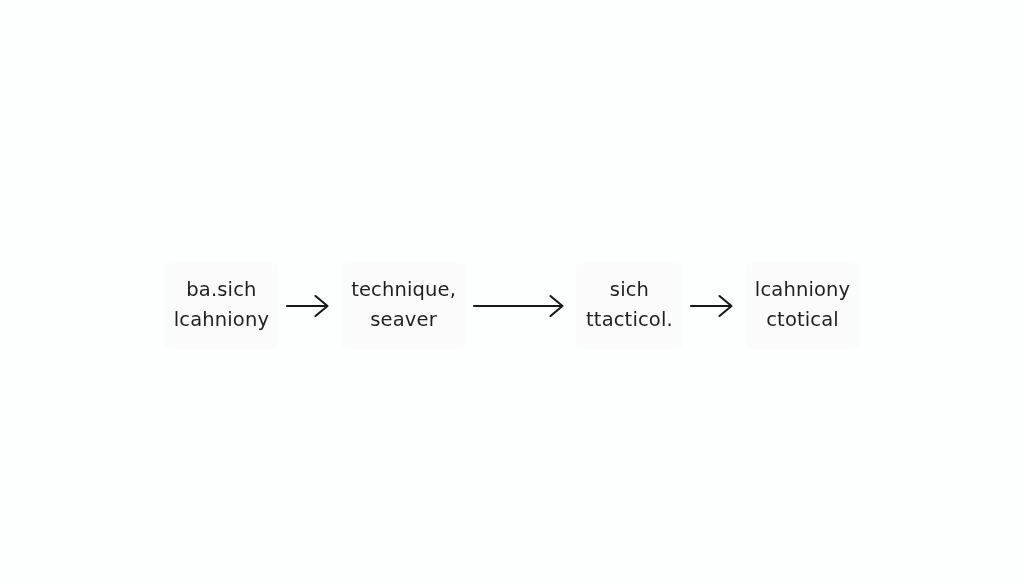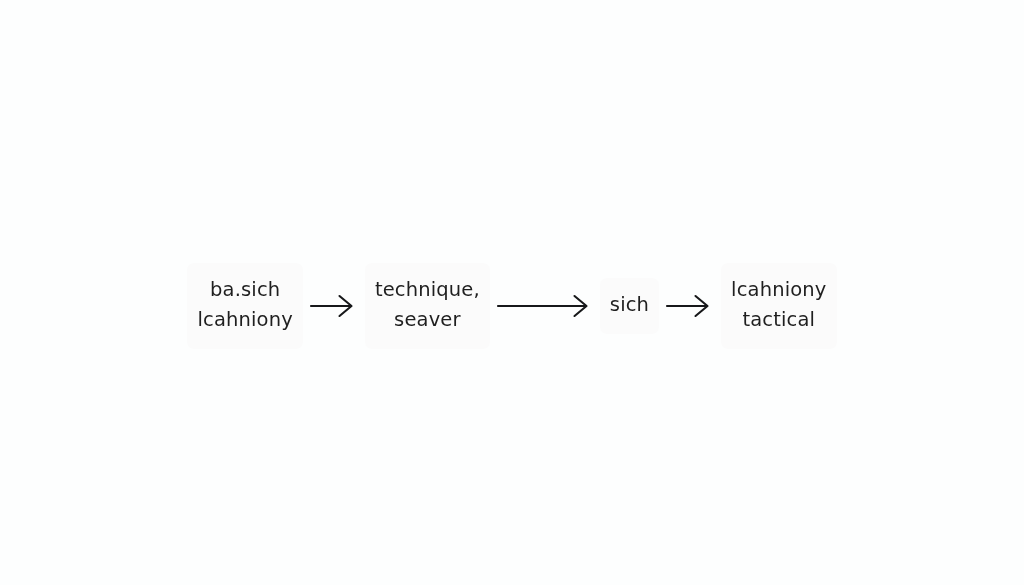--- a/index.html
+++ b/index.html
@@ -107,28 +107,29 @@
 
     <div class="connector conn-long">
       <svg width="96" height="26" viewBox="0 0 96 26" aria-hidden="true">
         <line x1="1" y1="13" x2="88" y2="13"></line>
         <path d="M77.5 3 L89.5 13 L77.5 23"></path>
       </svg>
     </div>
 
     <div class="stage">
       <span class="stage-line">sich</span>
+      <span class="stage-line">ttacticol.</span>
     </div>
 
     <div class="connector conn-short">
       <svg width="48" height="26" viewBox="0 0 48 26" aria-hidden="true">
         <line x1="1" y1="13" x2="40" y2="13"></line>
         <path d="M29.5 3 L41.5 13 L29.5 23"></path>
       </svg>
     </div>
 
     <div class="stage">
       <span class="stage-line">lcahniony</span>
-      <span class="stage-line">tactical</span>
+      <span class="stage-line">ctotical</span>
     </div>
 
   </div>
 </div>
 
 </body></html>

